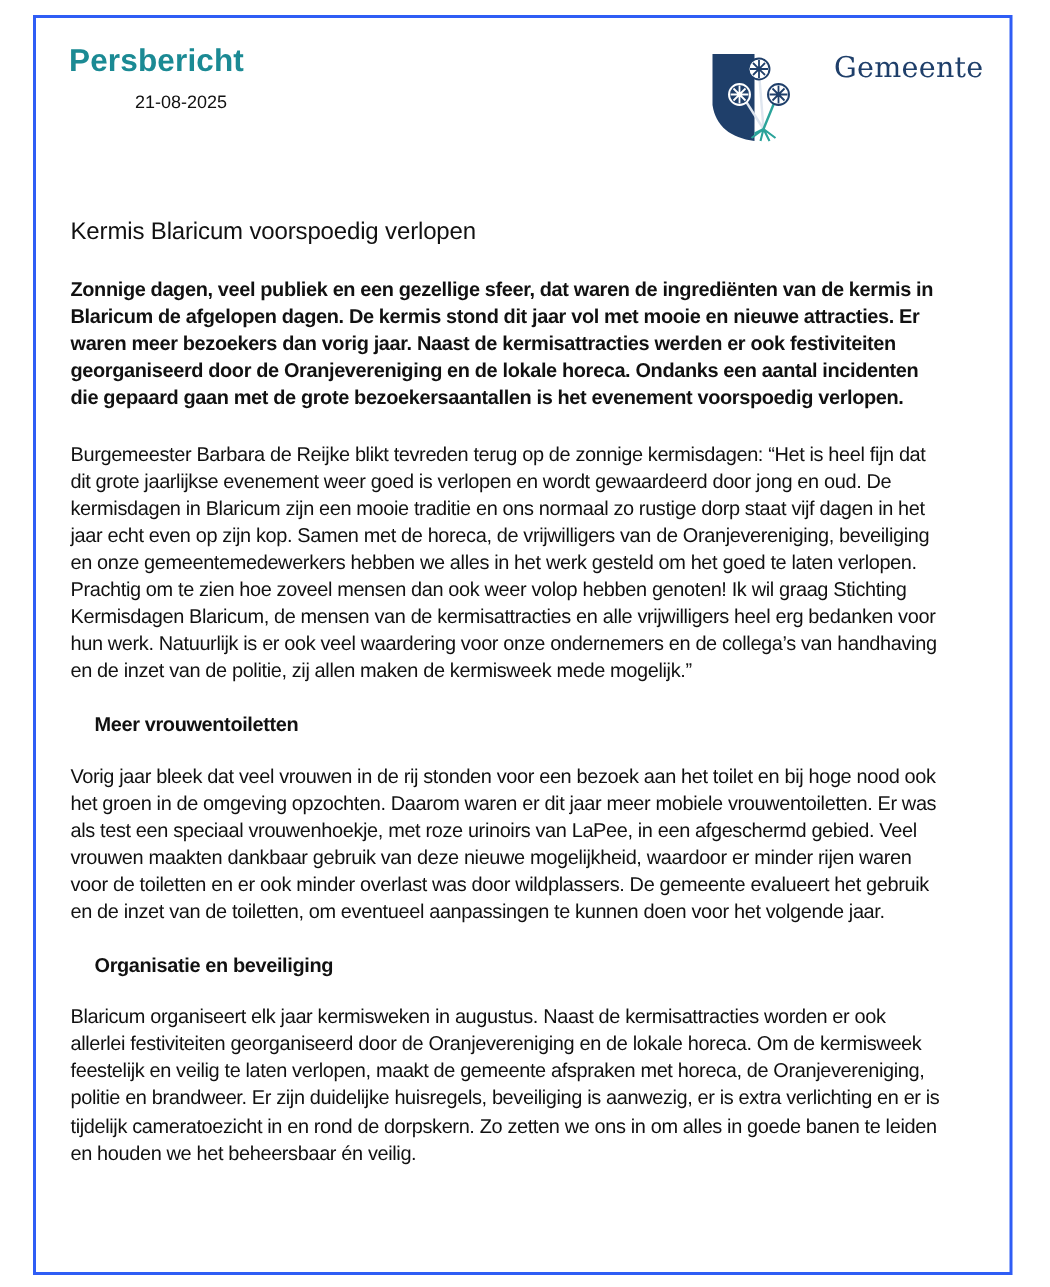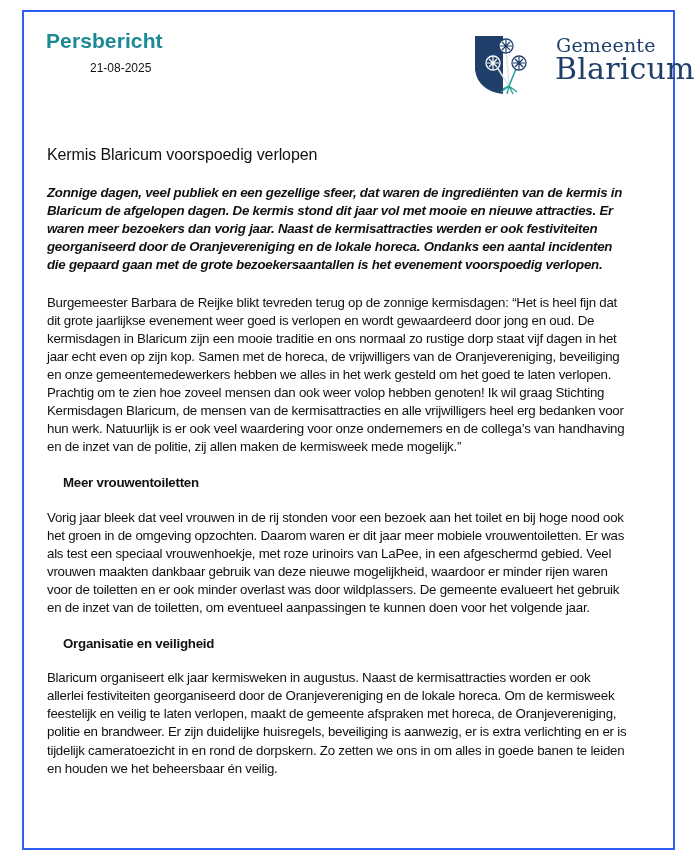--- a/index.html
+++ b/index.html
@@ -85,21 +85,20 @@
     .article-title {
       font-size: 16px;
       font-weight: normal;
       margin: 0 0 20px 0;
       letter-spacing: -0.1px;
     }
     .intro {
       font-weight: bold;
       margin: 0 0 19px 0;
       letter-spacing: -0.25px;
-      font-style: italic;
     }
     .para {
       margin: 0 0 18px 0;
       letter-spacing: -0.25px;
     }
     .section-heading {
       font-weight: bold;
       margin: 16px;
       letter-spacing: -0.25px;
     }
@@ -136,30 +135,29 @@
     </g>
     <g stroke="#1f3f6a" stroke-width="1.2">
       <path d="M33 6 V18 M27 12 H39 M29 8 L37 16 M37 8 L29 16"></path>
       <path d="M46 23 V35 M40 29 H52 M42 25 L50 33 M50 25 L42 33"></path>
     </g>
     <g stroke="#ffffff" stroke-width="1.2">
       <path d="M20 23 V35 M14 29 H26 M16 25 L24 33 M24 25 L16 33"></path>
     </g>
   </svg>
   <div class="logo-text-small">Gemeente</div>
-  <div class="logo-text-large">Blaricum</div>
 </div>
 
 <div class="article">
   <h1 class="article-title">Kermis Blaricum voorspoedig verlopen</h1>
   <p class="intro">Zonnige dagen, veel publiek en een gezellige sfeer, dat waren de ingrediënten van de kermis in Blaricum de afgelopen dagen. De kermis stond dit jaar vol met mooie en nieuwe attracties. Er waren meer bezoekers dan vorig jaar. Naast de kermisattracties werden er ook festiviteiten georganiseerd door de Oranjevereniging en de lokale horeca. Ondanks een aantal incidenten die gepaard gaan met de grote bezoekersaantallen is het evenement voorspoedig verlopen.</p>
   <p class="para">Burgemeester Barbara de Reijke blikt tevreden terug op de zonnige kermisdagen: “Het is heel fijn dat dit grote jaarlijkse evenement weer goed is verlopen en wordt gewaardeerd door jong en oud. De kermisdagen in Blaricum zijn een mooie traditie en ons normaal zo rustige dorp staat vijf dagen in het jaar echt even op zijn kop. Samen met de horeca, de vrijwilligers van de Oranjevereniging, beveiliging en onze gemeentemedewerkers hebben we alles in het werk gesteld om het goed te laten verlopen. Prachtig om te zien hoe zoveel mensen dan ook weer volop hebben genoten! Ik wil graag Stichting Kermisdagen Blaricum, de mensen van de kermisattracties en alle vrijwilligers heel erg bedanken voor hun werk. Natuurlijk is er ook veel waardering voor onze ondernemers en de collega’s van handhaving en de inzet van de politie, zij allen maken de kermisweek mede mogelijk.”</p>
 
   <div>
     <p class="section-heading">Meer vrouwentoiletten</p>
     <p class="section-body">Vorig jaar bleek dat veel vrouwen in de rij stonden voor een bezoek aan het toilet en bij hoge nood ook het groen in de omgeving opzochten. Daarom waren er dit jaar meer mobiele vrouwentoiletten. Er was als test een speciaal vrouwenhoekje, met roze urinoirs van LaPee, in een afgeschermd gebied. Veel vrouwen maakten dankbaar gebruik van deze nieuwe mogelijkheid, waardoor er minder rijen waren voor de toiletten en er ook minder overlast was door wildplassers. De gemeente evalueert het gebruik en de inzet van de toiletten, om eventueel aanpassingen te kunnen doen voor het volgende jaar.</p>
   </div>
 
   <div>
-    <p class="section-heading">Organisatie en veiligheid</p>
+    <p class="section-heading">Organisatie en beveiliging</p>
     <p class="section-body">Blaricum organiseert elk jaar kermisweken in augustus. Naast de kermisattracties worden er ook allerlei festiviteiten georganiseerd door de Oranjevereniging en de lokale horeca. Om de kermisweek feestelijk en veilig te laten verlopen, maakt de gemeente afspraken met horeca, de Oranjevereniging, politie en brandweer. Er zijn duidelijke huisregels, beveiliging is aanwezig, er is extra verlichting en er is tijdelijk cameratoezicht in en rond de dorpskern. Zo zetten we ons in om alles in goede banen te leiden en houden we het beheersbaar én veilig.</p>
   </div>
 </div>
 
 </body></html>

